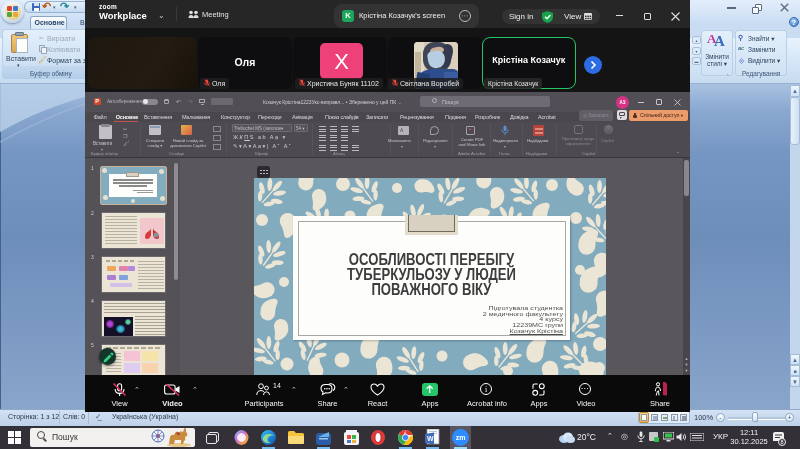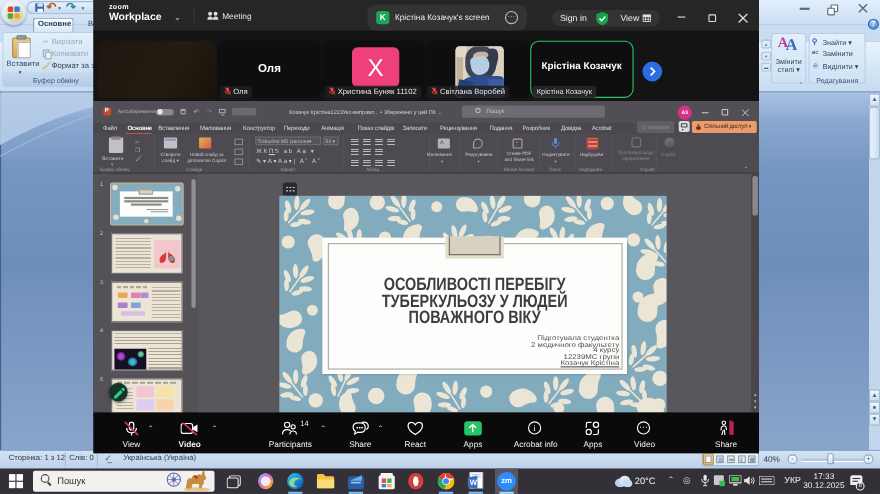--- a/index.html
+++ b/index.html
@@ -110,21 +110,21 @@
   <div class="abs" style="left:639px;top:412px;width:10px;height:11px;background:linear-gradient(#fbd88c,#f3b551);border:1px solid #c08a2e;border-radius:2px;"></div>
   <div class="abs" style="left:641px;top:414px;width:6px;height:7px;background:#fdfdfb;border:1px solid #8a97a8;"></div>
   <div class="abs" style="left:651px;top:414px;width:7px;height:7px;background:#e8eef5;border:1px solid #8a97a8;"></div>
   <div class="abs" style="left:652.5px;top:415.5px;width:4px;height:4px;background:#9fb0c4;"></div>
   <div class="abs" style="left:661px;top:414px;width:7px;height:7px;background:#e8eef5;border:1px solid #8a97a8;"></div>
   <div class="abs" style="left:662.5px;top:416.5px;width:4px;height:2px;background:#7aa86a;"></div>
   <div class="abs" style="left:671px;top:414px;width:7px;height:7px;background:#e8eef5;border:1px solid #8a97a8;"></div>
   <div class="abs" style="left:672.5px;top:415.5px;width:2px;height:4px;background:#9fb0c4;"></div>
   <div class="abs" style="left:680px;top:414px;width:7px;height:7px;background:#e8eef5;border:1px solid #8a97a8;"></div>
   <div class="abs" style="left:681.5px;top:415.5px;width:4px;height:4px;background:#8a97a8;"></div>
-  <div class="abs" style="left:694px;top:413px;font-size:7.5px;color:#2b3a4d;">40%</div>
+  <div class="abs" style="left:694px;top:413px;font-size:7.5px;color:#2b3a4d;">100%</div>
   <div class="abs" style="left:716px;top:413px;width:9px;height:9px;border-radius:50%;background:linear-gradient(#fdfeff,#dde9f5);border:1px solid #8fa8c4;color:#41597a;font-size:7px;text-align:center;line-height:8px;">-</div>
   <div class="abs" style="left:728px;top:417px;width:58px;height:2px;background:#b4c6dc;border-radius:1px;box-shadow:0 1px 0 #fff;"></div>
   <div class="abs" style="left:755px;top:418px;width:3px;height:4px;background:#8fa5c0;"></div>
   <div class="abs" style="left:752px;top:412px;width:6px;height:10px;background:linear-gradient(#fdfeff,#d4e2f2);border:1px solid #8fa8c4;border-radius:2px;"></div>
   <div class="abs" style="left:785px;top:413px;width:9px;height:9px;border-radius:50%;background:linear-gradient(#fdfeff,#dde9f5);border:1px solid #8fa8c4;color:#41597a;font-size:7px;text-align:center;line-height:8px;">+</div>
 </div>
 
 <div class="abs" id="taskbar" style="left:0;top:426px;width:800px;height:23px;background:#343037;">
 
   <svg class="abs" style="left:8px;top:5px;" width="13" height="13" viewBox="0 0 13 13">
@@ -256,21 +256,21 @@
   <svg class="abs" style="left:676px;top:6px;" width="11" height="10" viewBox="0 0 11 10">
     <path d="M0.5 3.5 L2.5 3.5 L5.5 1 L5.5 9 L2.5 6.5 L0.5 6.5 Z" fill="#e8e8e8"></path>
     <path d="M7 3 Q8.5 5 7 7 M8.5 1.8 Q10.8 5 8.5 8.2" stroke="#e8e8e8" stroke-width=".9" fill="none"></path>
   </svg>
   <svg class="abs" style="left:690px;top:7px;" width="14" height="8" viewBox="0 0 14 8">
     <rect x="0" y="0" width="14" height="8" rx="1.5" fill="none" stroke="#e0e0e0" stroke-width="1"></rect>
     <rect x="2" y="2" width="10" height="1" fill="#e0e0e0"></rect>
       <rect x="2" y="4.5" width="10" height="1" fill="#e0e0e0"></rect>
   </svg>
   <div class="abs" style="left:713px;top:6px;font-size:8px;color:#f2f2f2;">УКР</div>
-  <div class="abs" style="left:731px;top:2px;width:36px;text-align:center;font-size:7.5px;color:#f2f2f2;">17:33</div>
+  <div class="abs" style="left:731px;top:2px;width:36px;text-align:center;font-size:7.5px;color:#f2f2f2;">12:11</div>
   <div class="abs" style="left:727px;top:11px;width:44px;text-align:center;font-size:7.5px;color:#f2f2f2;">30.12.2025</div>
   <svg class="abs" style="left:772px;top:5px;" width="13" height="13" viewBox="0 0 13 13">
     <path d="M1 10 L1 3 Q1 1 3 1 L10 1 Q12 1 12 3 L12 8 Q12 10 10 10 L4 10 Z" fill="#f0f0f0"></path>
     <rect x="3" y="3.5" width="7" height="1" fill="#35303a"></rect>
       <rect x="3" y="6" width="5" height="1" fill="#35303a"></rect>
   </svg>
   <div class="abs" style="left:778px;top:12px;width:8px;height:8px;border-radius:50%;background:#35303a;border:1px solid #f0f0f0;color:#fff;font-size:5.5px;text-align:center;line-height:7px;">8</div>
 </div>
 
 <div class="abs" id="zoomwin" style="left:85px;top:0;width:605px;height:412px;background:#111;">

